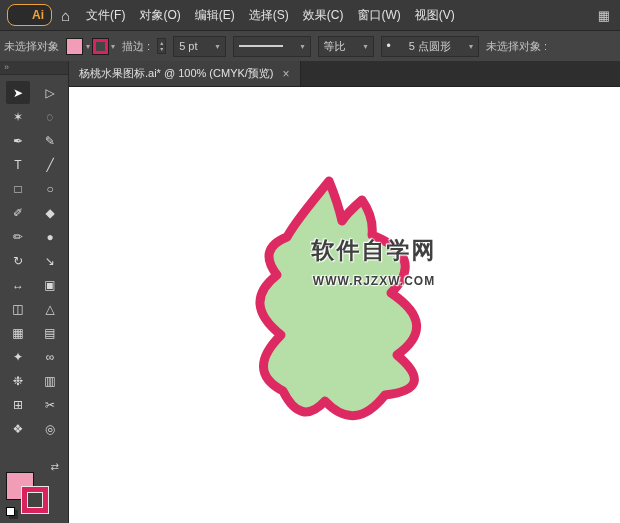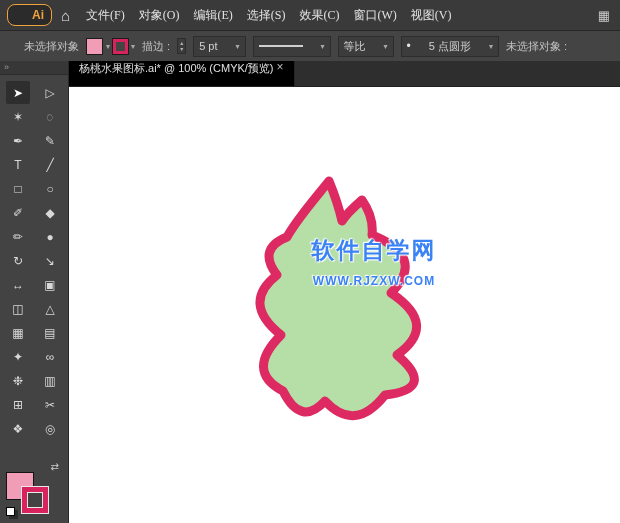--- a/index.html
+++ b/index.html
@@ -13,27 +13,27 @@
     position:absolute;top:0;left:0;right:0;height:30px;background:#3a3a3a;
     border-bottom:1px solid #262626;display:flex;align-items:center;
     color:#e2e2e2;font-size:12px;
   }
   .logo{
     width:26px;height:20px;margin:0 9px 0 7px;border:1px solid #efa33a;border-radius:8px;
     color:#efa33a;background:#2b2b2b;font-weight:bold;font-size:12px;
     display:flex;align-items:center;justify-content:center;flex:none;padding-left:17px;
   }
   .home-btn{font-size:15px;margin-right:9px;color:#e8e8e8;}
-  .menu-item{padding:0 7px;line-height:30px;white-space:nowrap;cursor:default;font-family:Liberation Serif, serif;}
+  .menu-item{padding:0 7px;line-height:30px;white-space:nowrap;cursor:default;}
   .ws-icon{margin-left:auto;margin-right:10px;color:#c9c9c9;font-size:13px;}
   
   .controlbar{
     position:absolute;top:31px;left:0;right:0;height:30px;background:#444444;
     border-bottom:1px solid #222;display:flex;align-items:center;gap:7px;
-    padding-left:24px;font-size:11px;color:#c9c9c9;white-space:nowrap;overflow:hidden;
+    padding-left:4px;font-size:11px;color:#c9c9c9;white-space:nowrap;overflow:hidden;
   }
   .fill-swatch{width:15px;height:15px;display:inline-block;border:1px solid #1c1c1c;flex:none;}
   .stroke-swatch{width:9px;height:9px;display:inline-block;border:3px solid #d8235f;
     box-shadow:0 0 0 1px #1c1c1c;background:#444;flex:none;}
   .dd-arrow{font-size:8px;color:#a8a8a8;}
   .swatch-group{display:flex;align-items:center;gap:3px;}
   .stepper{display:flex;flex-direction:column;justify-content:center;border:1px solid #2d2d2d;
     background:#3c3c3c;padding:1px 2px;font-size:6px;line-height:6px;color:#b5b5b5;}
   .dd{height:19px;background:#3c3c3c;border:1px solid #2d2d2d;display:flex;align-items:center;
     gap:18px;padding:0 5px;color:#d2d2d2;}
@@ -54,21 +54,21 @@
   .swap-icon{position:absolute;right:4px;top:-2px;font-size:10px;color:#cccccc;}
   .proxy-fill{position:absolute;left:1px;top:9px;width:26px;height:26px;border:1px solid #141414;
     background:#f29db8;}
   .proxy-stroke{position:absolute;left:17px;top:24px;width:16px;height:16px;border:5px solid #d8235f;
     background:#434343;box-shadow:0 0 0 1px #e9e9e9, inset 0 0 0 1px #e9e9e9;z-index:2;}
   .proxy-default{position:absolute;left:1px;top:44px;width:7px;height:7px;background:#fff;
     border:1px solid #000;box-shadow:3px 3px 0 0 #2b2b2b;}
   
   .main{flex:1;display:flex;flex-direction:column;min-width:0;}
   .tabbar{height:25px;background:#2e2e2e;border-bottom:1px solid #222;display:flex;align-items:stretch;}
-  .tab{background:#000000;border-right:1px solid #242424;display:flex;gap:3px;
+  .tab{background:#404040;border-right:1px solid #242424;display:flex;align-items:center;gap:9px;
     padding:0 10px;color:#e0e0e0;font-size:11px;white-space:nowrap;}
   .tab-close{color:#b8b8b8;font-size:12px;line-height:1;}
   .canvas{flex:1;background:#ffffff;position:relative;overflow:hidden;}
   .fruit{position:absolute;left:172px;top:88px;z-index:1;}
   .watermark{position:absolute;left:225px;top:148px;width:160px;text-align:center;z-index:3;
     color:#1e9ad8;
     text-shadow:0 0 2px #fff,0 0 2px #fff,1px 1px 1px #fff,-1px -1px 1px #fff;}
   .wm1{font-size:23px;font-weight:bold;letter-spacing:2px;}
   .wm2{font-size:12px;font-weight:bold;letter-spacing:1px;margin-top:8px;}
 </style>
@@ -183,21 +183,21 @@
                    Q186,82 150,118
                    Q198,150 156,180
                    Q196,214 144,220
                    Q114,258 84,226
                    Q60,252 42,216
                    Q4,196 40,160
                    Q0,128 36,100
                    Q16,74 46,62
                    C56,44 72,26 88,6 Z" fill="#b6dfa8" stroke="#dd2a62" stroke-width="9"></path>
         </svg>
-        <div class="watermark" style="color: #3b82f6;">
+        <div class="watermark" style="color: #404040;">
           <div class="wm1">软件自学网</div>
           <div class="wm2">WWW.RJZXW.COM</div>
         </div>
       </div>
     </div>
 
   </div>
 </div>
 
 </body></html>

